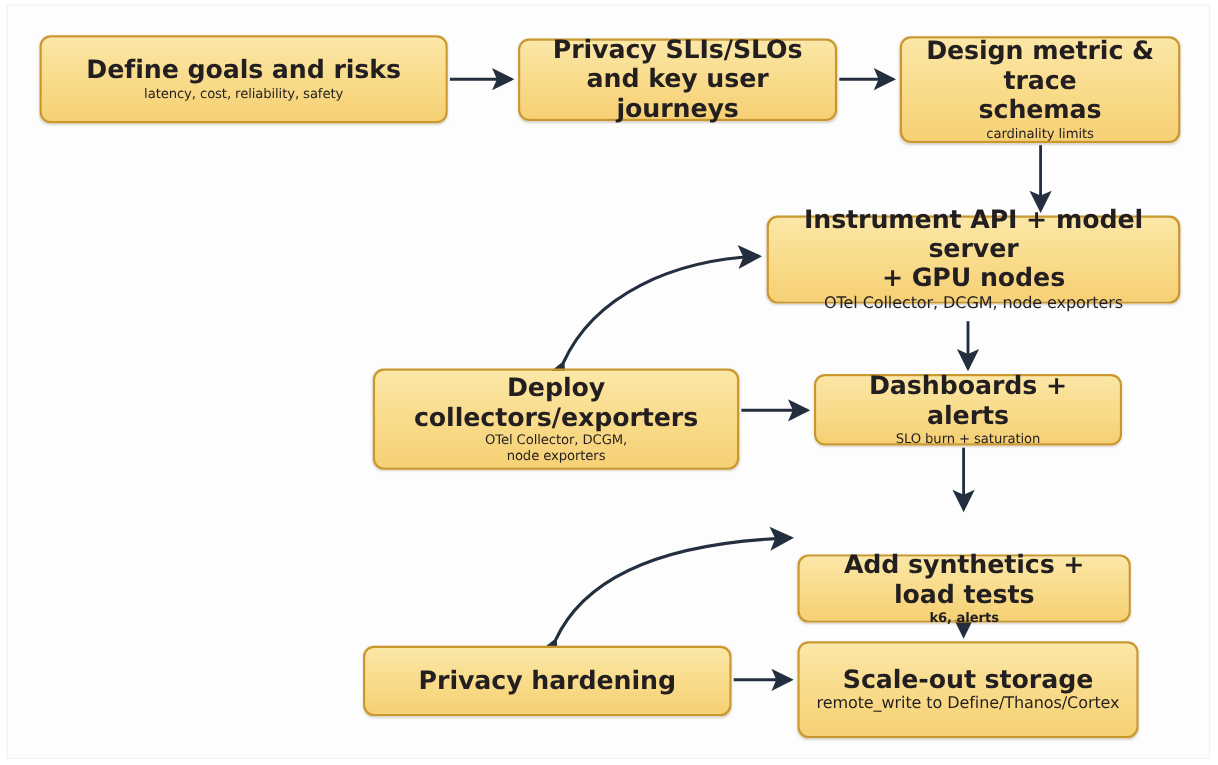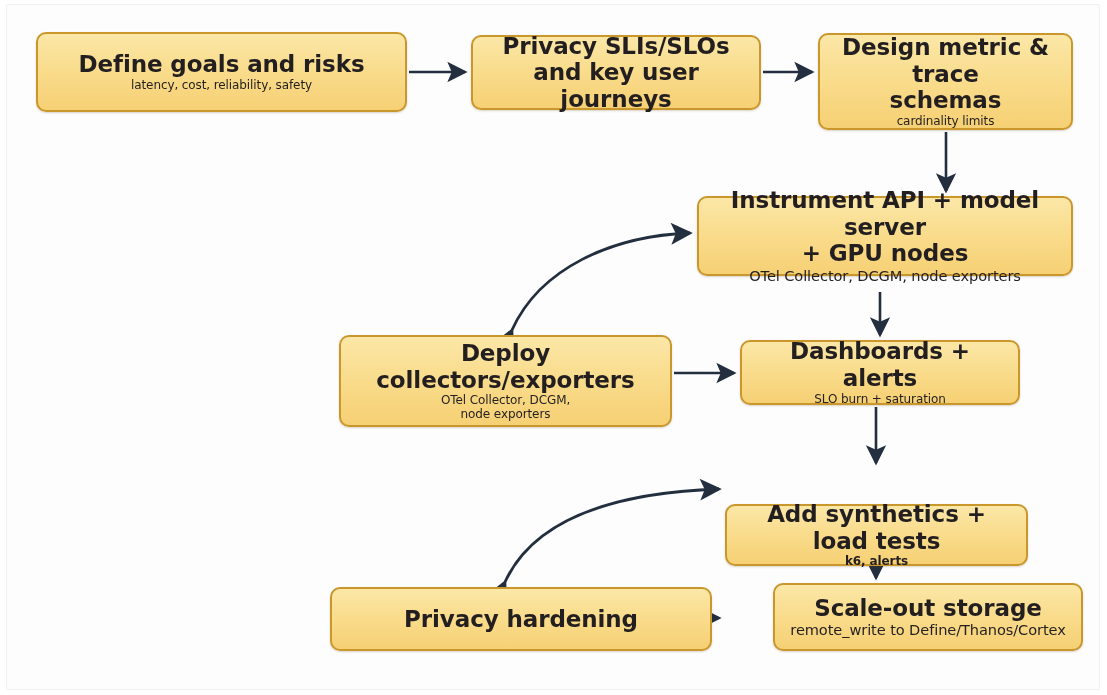--- a/index.html
+++ b/index.html
@@ -145,22 +145,22 @@
   <div class="node" style="left: 740px; top: 340px; width: 280px; height: 65px;">
     <div class="title">Dashboards + alerts</div>
     <div class="sub">SLO burn + saturation</div>
   </div>
 
   <div class="node" style="left: 725px; top: 468px; width: 303px; height: 62px; margin-top: 36px;">
     <div class="title">Add synthetics + load tests</div>
     <div class="sub bold-sub">k6, alerts</div>
   </div>
 
-  <div class="node" style="left: 330px; top: 587px; width: 382px; height: 64px;">
+  <div class="node" style="left: 330px; top: 587px; width: 335px; height: 64px;">
     <div class="title">Privacy hardening</div>
   </div>
 
-  <div class="node" style="left: 725px; top: 583px; width: 310px; height: 68px; margin-left: 48px;">
+  <div class="node" style="left: 725px; top: 583px; width: 310px; height: 88px;">
     <div class="title">Scale-out storage</div>
     <div class="sub small">remote_write to Define/Thanos/Cortex</div>
   </div>
 
 </div>
 
 </body></html>

